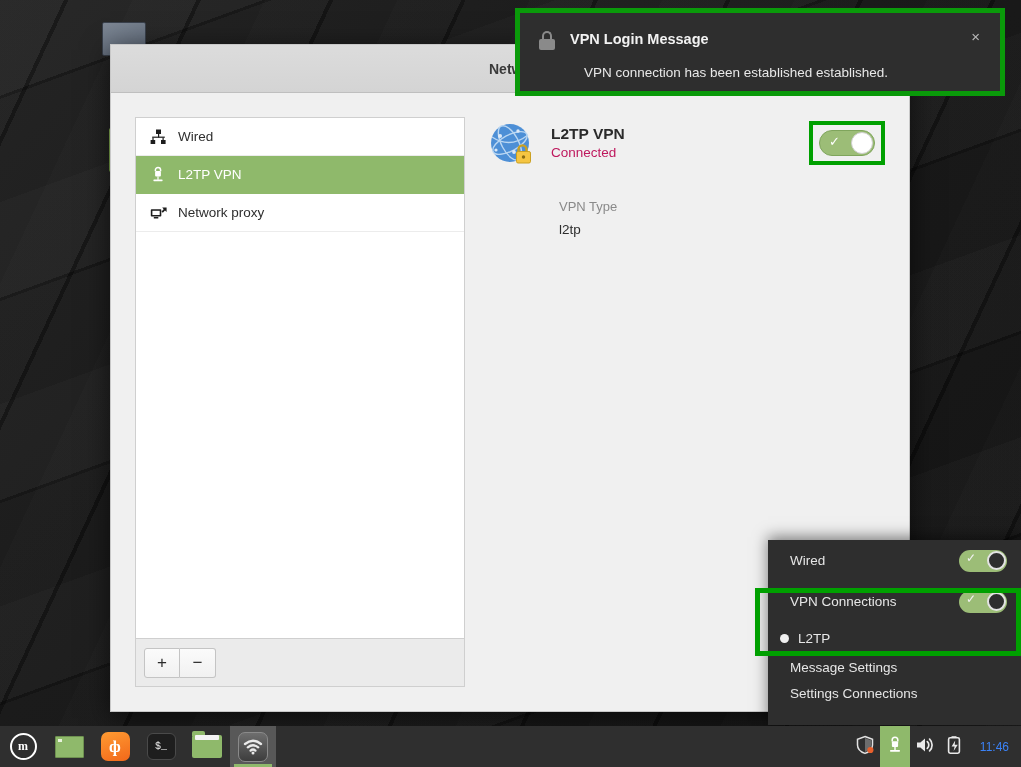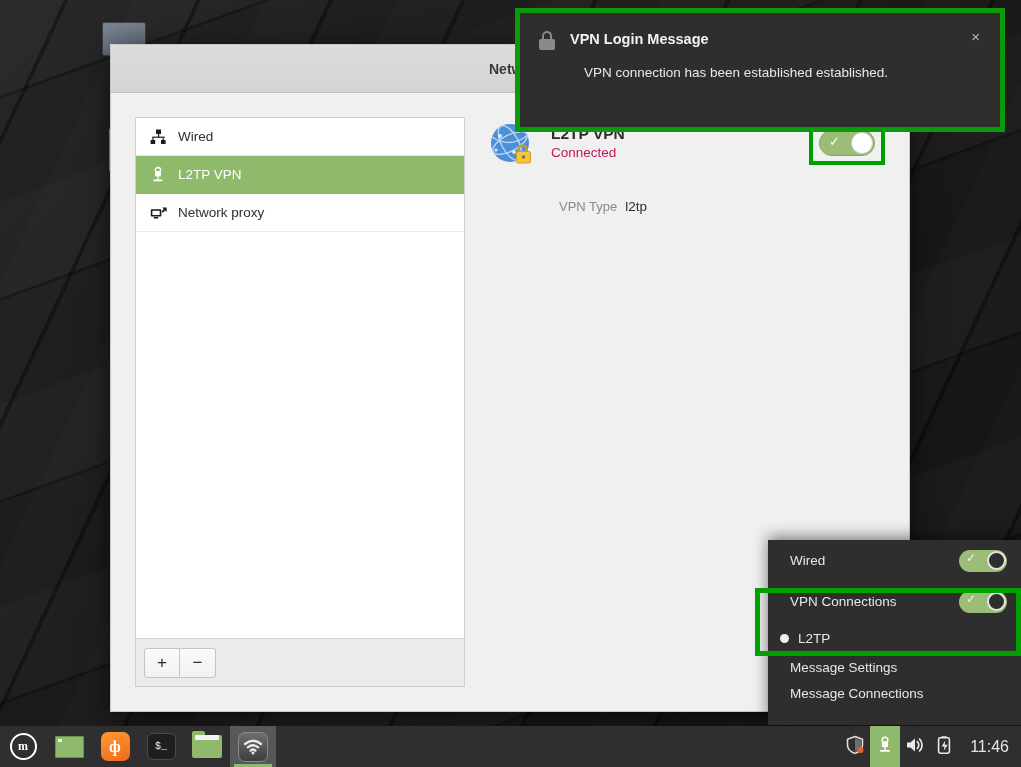--- a/index.html
+++ b/index.html
@@ -145,20 +145,21 @@
   #vpn-head {
     display: flex; align-items: flex-start; gap: 14px;
   }
   #vpn-texts { flex: 1; padding-top: 4px; }
   #vpn-name { font-size: 15.5px; font-weight: bold; color: #2b2b2b; }
   #vpn-state { font-size: 13.5px; color: #be185d; margin-top: 2px; }
   #vpn-type-row {
     margin-top: 24px;
     display: flex; align-items: baseline; gap: 8px;
     padding-left: 72px;
+    flex-direction: column;
   }
   #vpn-type-label { font-size: 13px; color: #8a8a8a; }
   #vpn-type-value { font-size: 13.5px; color: #2d2d2d; }
 
   
   .hl-box {
     border: 4px solid #00a000;
     padding: 5px 6px;
     display: inline-block;
     background: #f0f0f0;
@@ -178,21 +179,21 @@
   }
   .toggle .tick {
     position: absolute; left: 9px; top: 4px;
     color: #ffffff; font-size: 13px; line-height: 1;
   }
 
   
   #notify-hl {
     position: absolute;
     left: 515px; top: 8px;
-    width: 490px; height: 124px;
+    width: 490px; height: 88px;
     border: 5px solid #0a9a0a;
     background: #2b2b2b;
   }
   #notify {
     position: absolute; inset: 0;
     background: #2e2e2e;
     padding: 16px 18px;
   }
   #notify-top { display: flex; align-items: flex-start; gap: 14px; }
   #notify-title {
@@ -337,21 +338,21 @@
     display: flex; align-items: center;
     padding-right: 12px;
   }
   .tray-item {
     width: 30px; height: 41px;
     display:flex; align-items:center; justify-content:center;
     position: relative;
   }
   .tray-item.vpn-active { background: #8fb96b; }
   #clock {
-    color: #e5e5e5; font-size: 16px; margin-left: 10px;
+    color: #3b82f6; font-size: 12px; margin-left: 10px;
   }
 </style>
 </head>
 <body>
 
 <div id="desktop"></div>
 
 <div class="desk-icon" style="left:82px; top:22px;">
   <span class="glyph computer-glyph"></span>
   <span class="label">Com</span>
@@ -483,21 +484,21 @@
   <div class="menu-row radio-row">
     <span class="radio-dot"></span>
     <span class="m-label">L2TP</span>
   </div>
 
   <div class="menu-row menu-plain">
     <span class="m-label">Message Settings</span>
   </div>
 
   <div class="menu-row menu-plain">
-    <span class="m-label">Message Connections</span>
+    <span class="m-label">Settings Connections</span>
   </div>
 
 </div>
 <div id="menu-hl"></div>
 
 <div id="notify-hl">
   <div id="notify">
     <div id="notify-top">
       <span class="lock-glyph">
         <span class="shackle"></span>

